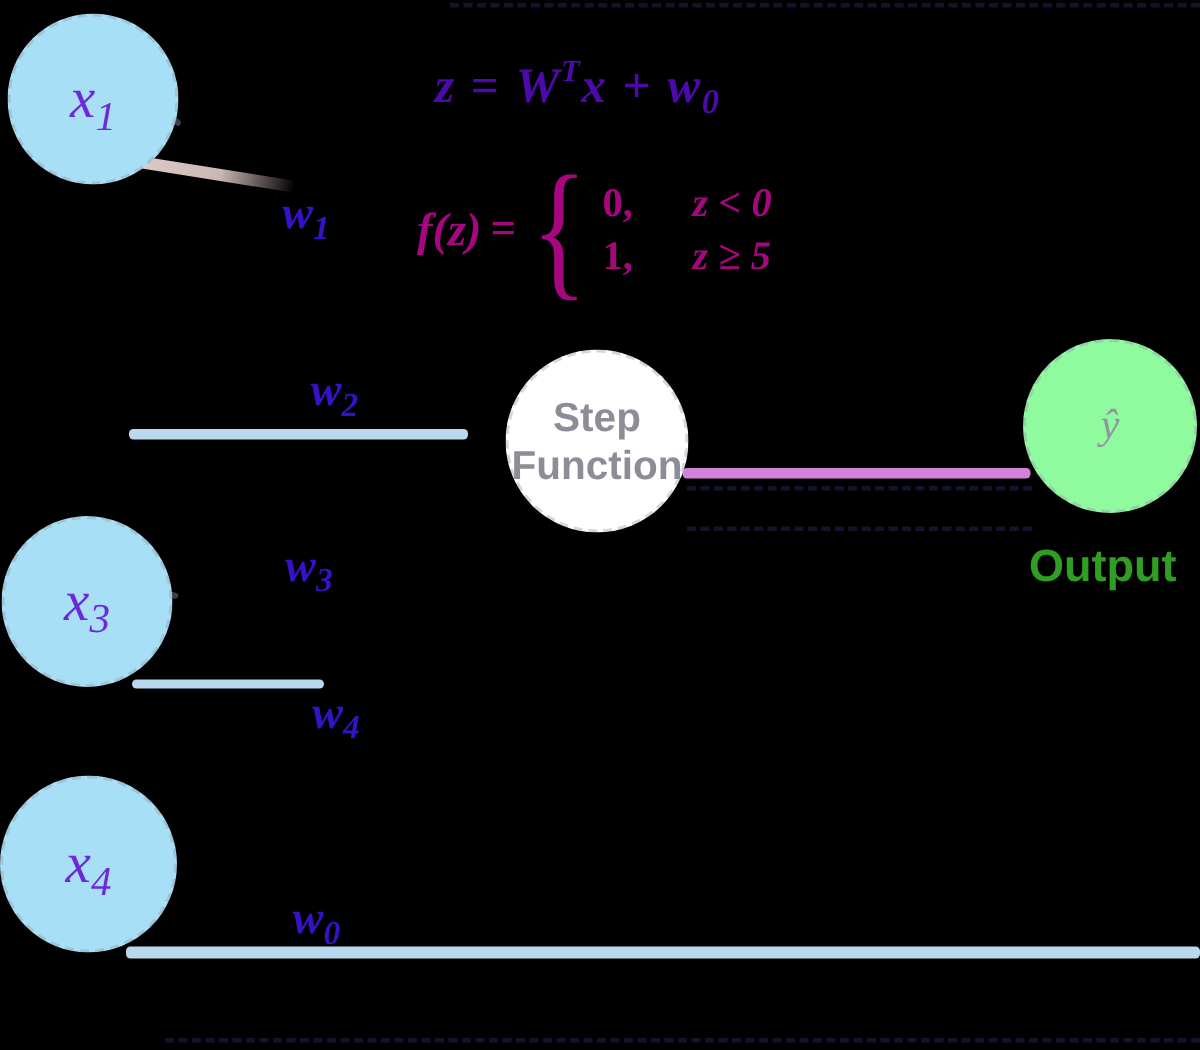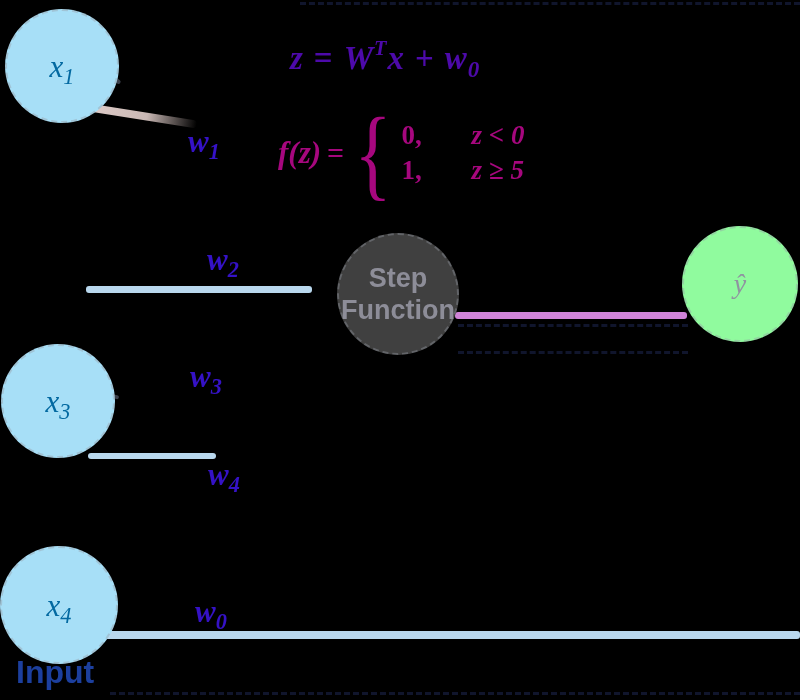--- a/index.html
+++ b/index.html
@@ -7,24 +7,24 @@
     position:relative; width:800px; height:700px; background:#000000;
     overflow:hidden; font-family:"Liberation Serif", serif;
   }
   
   .node {
     position:absolute; border-radius:50%; box-sizing:border-box;
     display:flex; align-items:center; justify-content:center;
     border:2px dashed rgba(150,155,165,0.40);
   }
   .node.input  { background:#a7dff7; width:114px; height:114px; }
-  .node.step   { background:#404040; width:122px; height:122px; }
+  .node.step   { background:#ffffff; width:122px; height:122px; }
   .node.output { background:#90fb9e; width:116px; height:116px; }
   .node-label {
-    font-style:italic; color:#0369a1; font-size:31px; line-height:1;
+    font-style:italic; color:#6d28d9; font-size:38px; line-height:1;
   }
   .node-label sub { font-size:0.72em; line-height:0; }
   .step-text {
     font-family:"Liberation Sans", sans-serif; font-weight:bold;
     color:#8d8d98; font-size:27px; line-height:1.2; text-align:center;
   }
   .yhat { font-style:italic; color:#8f94a0; font-size:28px; }
 
   
   .line { position:absolute; border-radius:3px; }
@@ -61,21 +61,21 @@
   }
   .formula-f .lhs { font-style:italic; font-weight:bold; font-size:31px; }
   .formula-f .eq  { font-weight:bold; font-size:30px; margin:0 10px 0 6px; }
   .formula-f .brace {
     font-size:78px; font-weight:normal; line-height:0.9;
     transform:scaleY(1.30); margin-right:10px;
   }
   .formula-f .rows { display:flex; flex-direction:column; gap:4px; }
   .formula-f .row { display:flex; align-items:baseline; font-weight:bold; font-size:27px; line-height:1.15; }
   .formula-f .val  { width:34px; }
-  .formula-f .cond { margin-left:36px; font-style:italic; }
+  .formula-f .cond { margin-left:26px; font-style:italic; }
 
   
   .caption {
     position:absolute; font-family:"Liberation Sans", sans-serif;
     font-weight:bold; line-height:1;
   }
   .caption.input  { left:16px; top:656px; font-size:32px; color:#1c3f9e; }
   .caption.output { left:686px; top:363px; font-size:30px; color:#2f9e22; }
 </style>
 </head>
@@ -95,21 +95,21 @@
   <div class="line blue" style="left:88px; top:453px; width:128px; height:6px;"></div>
   <div class="line blue" style="left:84px; top:631px; width:716px; height:8px;"></div>
   <div class="line orchid" style="left:455px; top:312px; width:232px; height:7px;"></div>
 
   <div class="node input" style="left:5px; top:9px;">
     <span class="node-label"><span>x</span><sub>1</sub></span>
   </div>
   <div class="node input" style="left:1px; top:344px;">
     <span class="node-label"><span>x</span><sub>3</sub></span>
   </div>
-  <div class="node input" style="left:0px; top:546px; width:118px; height:118px;">
+  <div class="node input" style="left:0px; top:517px; width:118px; height:118px;">
     <span class="node-label"><span>x</span><sub>4</sub></span>
   </div>
 
   <div class="node step" style="left:337px; top:233px;">
     <div class="step-text">
       <div>Step</div>
       <div>Function</div>
     </div>
   </div>
 
@@ -141,15 +141,15 @@
         <span class="val">0,</span>
         <span class="cond">z &lt; 0</span>
       </span>
       <span class="row">
         <span class="val">1,</span>
         <span class="cond">z ≥ 5</span>
       </span>
     </span>
   </div>
 
-  <div class="caption input">Input</div>
+  <div class="caption output">Output</div>
 
 </div>
 
 </body></html>

